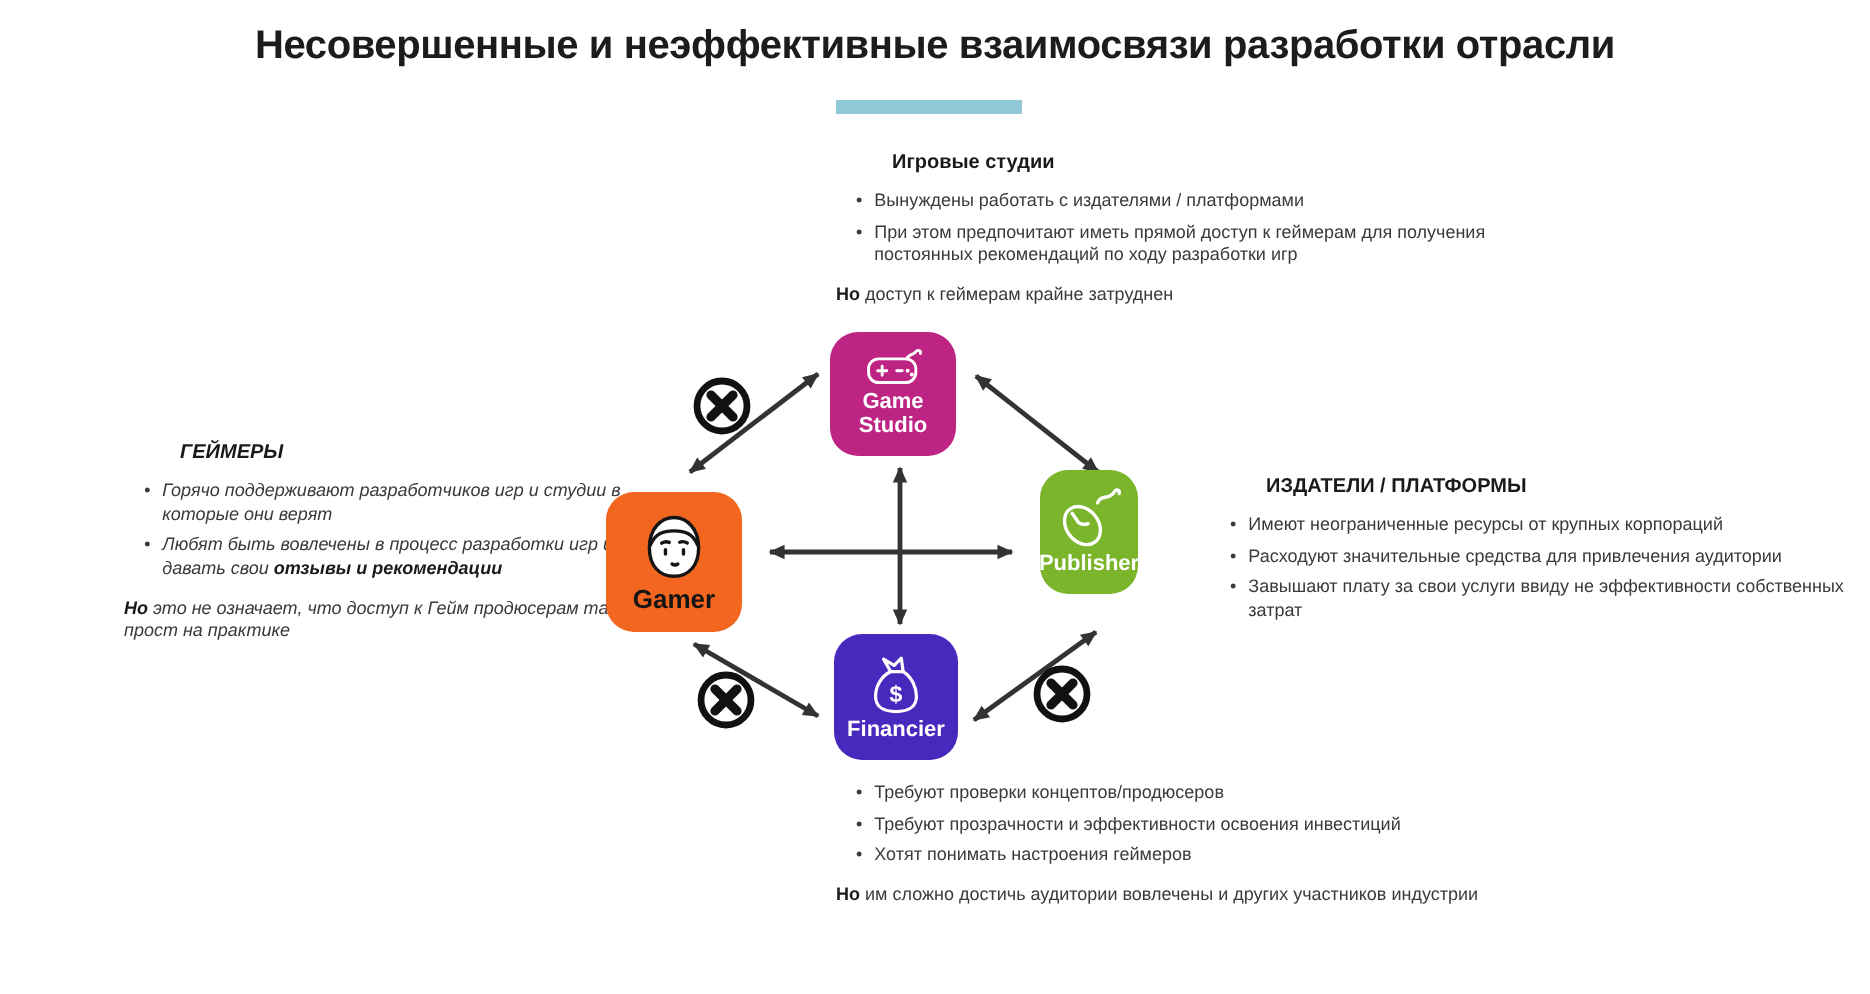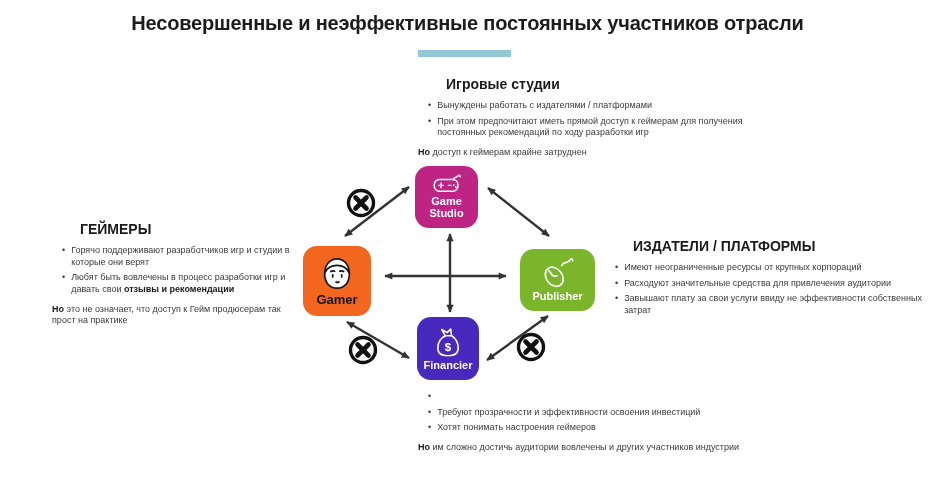--- a/index.html
+++ b/index.html
@@ -10,57 +10,57 @@
   }
   .title {
     position:absolute; top:12px; left:0; width:100%;
     text-align:center; font-size:20px; font-weight:bold; color:#1c1c1c;
     letter-spacing:-0.2px;
   }
   .title-underline {
     position:absolute; left:418px; top:50px; width:93px; height:7px;
   }
   .block { position:absolute; }
-  .block h2 { font-size:14px; font-weight:bold; color:#1a1a1a; margin:0 0 8px 0;padding-left:28px; }
+  .block h2 { font-size:10px; font-weight:bold; color:#1a1a1a; margin:0 0 8px 0;padding-left:28px; }
   .block ul { list-style:none; }
   .block li {
     display:flex; gap:6px; font-size:9px; line-height:1.3;
     margin:0 0 4px 0; padding-left:10px;
   }
   .block li .bullet { font-size:9px; line-height:1.3; }
   .block .note { font-size:9px; line-height:1.3; margin-top:8px; }
   .block .note b, .block li b { color:#1a1a1a; }
 
   .b-studios   { left:418px; top:76px;  width:375px; }
-  .b-gamers    { left:52px;  top:221px; width:250px; }
+  .b-gamers    { left:62px;  top:221px; width:250px;font-style:italic; }
   .b-publishers{ left:605px; top:238px; width:330px; }
   .b-investors { left:418px; top:391px; width:340px; }
 
   .arrow-layer { position:absolute; left:0; top:0; width:935px; height:497px; pointer-events:none; }
 
   .node {
     position:absolute; border-radius:14px;
     display:flex; flex-direction:column; align-items:center; justify-content:center;
     gap:2px; padding:3px;
   }
   .node .node-label {
     font-weight:bold; color:#ffffff; text-align:center; line-height:1.05; font-size:11px;
   }
   .n-game-studio { left:415px; top:166px; width:63px; height:62px; }
   .n-gamer       { left:303px; top:246px; width:68px; height:70px; }
   .n-gamer .node-label { color:#151515; font-size:13px; }
-  .n-publisher   { left:520px; top:249px; width:75px; height:62px; }
+  .n-publisher   { left:520px; top:235px; width:49px; height:62px; }
   .n-financier   { left:417px; top:317px; width:62px; height:63px; }
 </style>
 </head>
 <body>
 
 <div class="slide">
 
-  <h1 class="title">Несовершенные и неэффективные постоянных участников отрасли</h1>
+  <h1 class="title">Несовершенные и неэффективные взаимосвязи разработки отрасли</h1>
   <div class="title-underline" style="background: rgb(144, 200, 214);"></div>
 
   <section class="block b-studios">
     <h2>Игровые студии</h2>
     <ul>
       <li>
           <span class="bullet">•</span>
           <span>Вынуждены работать с издателями / платформами</span>
         </li>
       <li>
@@ -101,20 +101,21 @@
           <span class="bullet">•</span>
           <span>Завышают плату за свои услуги ввиду не эффективности собственных затрат</span>
         </li>
     </ul>
   </section>
 
   <section class="block b-investors">
     <ul>
       <li>
           <span class="bullet">•</span>
+          <span>Требуют проверки концептов/продюсеров</span>
         </li>
       <li>
           <span class="bullet">•</span>
           <span>Требуют прозрачности и эффективности освоения инвестиций</span>
         </li>
       <li>
           <span class="bullet">•</span>
           <span>Хотят понимать настроения геймеров</span>
         </li>
     </ul>

